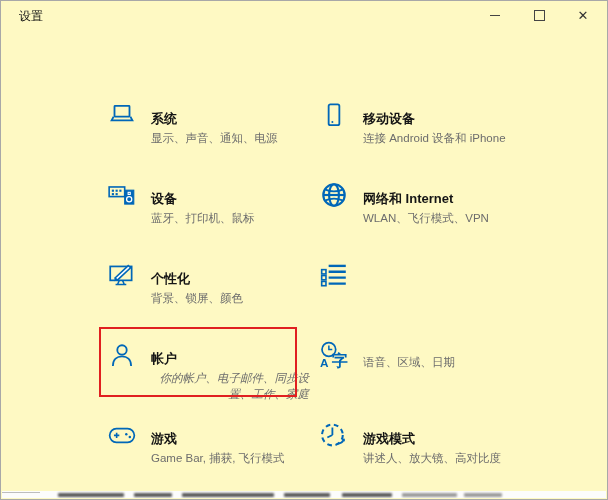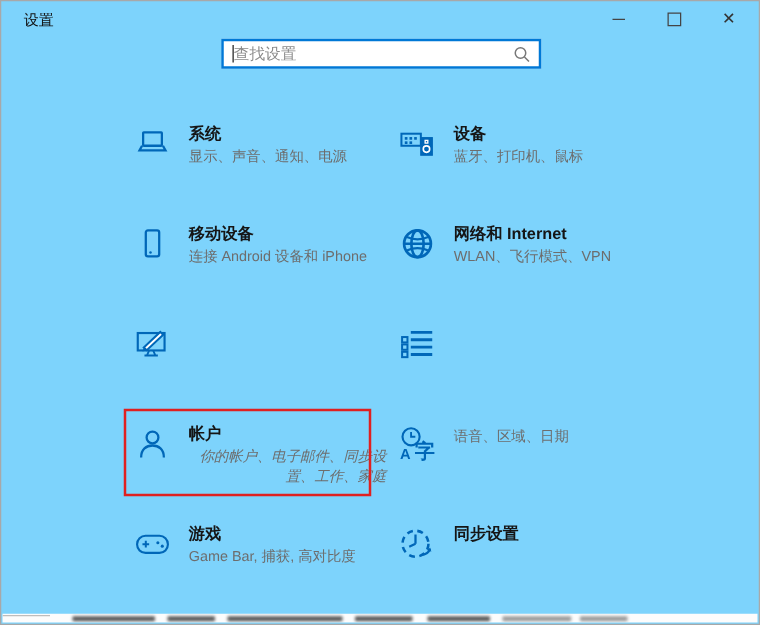--- a/index.html
+++ b/index.html
@@ -2,21 +2,21 @@
 <html><head>
 <meta charset="utf-8">
 <style>
   html,body { margin:0; padding:0; background:#fff; }
   body {
     width:608px; height:500px; position:relative; overflow:hidden;
     font-family:"Liberation Sans","DejaVu Sans",sans-serif;
     -webkit-font-smoothing:antialiased;
   }
   .window {
-    position:absolute; inset:0; background:#7dd3fc;
+    position:absolute; inset:0; background:#fef9c3;
     border:1px solid #a8a8a8; box-sizing:border-box;
   }
   
   .titlebar { position:absolute; top:0; left:0; right:0; height:28px; }
   .app-title {
     position:absolute; left:18px; top:7px; font-size:12px; color:#111;
   }
   .caption-buttons { position:absolute; right:2px; top:0; height:28px; display:flex; }
   .caption-btn {
     width:44px; height:28px; display:flex; align-items:center; justify-content:center;
@@ -44,21 +44,21 @@
   }
   .search-glass { position:absolute; right:7px; top:4px; width:13px; height:13px; }
   
   .tiles-grid {
     position:absolute; left:106px; top:88px;
     display:grid; grid-template-columns:212px 212px; grid-auto-rows:80px;
   }
   .tile { position:relative; display:flex; align-items:flex-start; padding-top:10px; box-sizing:border-box; cursor:default; }
   .tile-icon { width:30px; height:30px; flex:0 0 30px; margin-right:14px; margin-top:1px; }
   .tile-icon svg { width:30px; height:30px; display:block; }
-  .tile-text { display:flex; flex-direction:column; max-width:160px; }
+  .tile-text { display:flex; flex-direction:column; max-width:160px;margin-top:12px; }
   .tile-title { font-size:13px; font-weight:700; color:#151515; line-height:16px; }
   .tile-subtitle { font-size:11.5px; color:#6d6d6d; line-height:16px; margin-top:3px;text-align:right; }
   .highlight-box {
     position:absolute; left:-8px; top:-2px; width:194px; height:66px;
     border:2px solid var(--hl,#e02020); pointer-events:none;
   }
   
   .bottom-strip { position:absolute; left:1px; right:1px; bottom:1px; height:7px; background:#fcfcfc; overflow:hidden; }
   .bottom-strip .seg { position:absolute; top:2px; height:4px; background:#5a5a5a; filter:blur(1.2px); border-radius:1px; }
   .bottom-strip .seg-light { background:#9a9a9a; }
@@ -78,40 +78,44 @@
         </div>
       <div class="caption-btn">
           <span class="glyph-max"></span>
         </div>
       <div class="caption-btn">
           <span class="glyph-close">✕</span>
         </div>
     </div>
   </div>
 
-  <div class="search-wrap">
-    <input class="search-input" type="text" placeholder="查找设置" style="">
-    <span class="search-caret"></span>
-    <svg class="search-glass" viewBox="0 0 13 13">
-      <circle cx="5.4" cy="5.4" r="4.2" fill="none" stroke="#777" stroke-width="1.2"></circle>
-      <line x1="8.6" y1="8.6" x2="12.2" y2="12.2" stroke="#777" stroke-width="1.2"></line>
-    </svg>
-  </div>
 
   <div class="tiles-grid">
       <div class="tile">
     <span class="tile-icon">
           <svg viewBox="0 0 28 28">
             <rect class="ic" x="7" y="5.5" width="14" height="10" rx="0.5" stroke-width="1.7"></rect>
             <path class="ic" d="M6.2 15.5 L4.3 19 H23.7 L21.8 15.5" stroke-width="1.7"></path>
           </svg>
         </span>
     <span class="tile-text">
       <span class="tile-title">系统</span>
       <span class="tile-subtitle">显示、声音、通知、电源</span>
+    </span>
+  </div>
+      <div class="tile">
+    <span class="tile-icon">
+          <svg viewBox="0 0 28 28">
+            <rect class="ic" x="9" y="4" width="10" height="19.5" rx="1.6" stroke-width="1.7"></rect>
+            <circle cx="12.5" cy="20.5" r="0.95" fill="#0067b8"></circle>
+          </svg>
+        </span>
+    <span class="tile-text">
+      <span class="tile-title">移动设备</span>
+      <span class="tile-subtitle">连接 Android 设备和 iPhone</span>
     </span>
   </div>
       <div class="tile">
     <span class="tile-icon">
           <svg viewBox="0 0 28 28">
             <rect class="ic" x="2" y="6.5" width="14.5" height="9" stroke-width="1.5"></rect>
             <rect x="4.5" y="9" width="2" height="2" fill="#0067b8"></rect>
             <rect x="8" y="9" width="2" height="2" fill="#0067b8"></rect>
             <rect x="11.5" y="9" width="2" height="2" fill="#0067b8"></rect>
             <rect x="4.5" y="12.2" width="2" height="2" fill="#0067b8"></rect>
@@ -122,52 +126,44 @@
           </svg>
         </span>
     <span class="tile-text">
       <span class="tile-title">设备</span>
       <span class="tile-subtitle">蓝牙、打印机、鼠标</span>
     </span>
   </div>
       <div class="tile">
     <span class="tile-icon">
           <svg viewBox="0 0 28 28">
-            <rect class="ic" x="9" y="4" width="10" height="19.5" rx="1.6" stroke-width="1.7"></rect>
-            <circle cx="12.5" cy="20.5" r="0.95" fill="#0067b8"></circle>
-          </svg>
-        </span>
-    <span class="tile-text">
-      <span class="tile-title">移动设备</span>
-      <span class="tile-subtitle">连接 Android 设备和 iPhone</span>
-    </span>
-  </div>
-      <div class="tile">
-    <span class="tile-icon">
-          <svg viewBox="0 0 28 28">
             <circle class="ic" cx="14" cy="14" r="10" stroke-width="2"></circle>
             <ellipse class="ic" cx="14" cy="14" rx="4.6" ry="10" stroke-width="2"></ellipse>
             <path class="ic" d="M4 14 h20" stroke-width="2"></path>
             <path class="ic" d="M6 9 q8 3.4 16 0 M6 19 q8 -3.4 16 0" stroke-width="1.6"></path>
           </svg>
         </span>
     <span class="tile-text">
       <span class="tile-title">网络和 Internet</span>
       <span class="tile-subtitle">WLAN、飞行模式、VPN</span>
     </span>
   </div>
       <div class="tile">
     <span class="tile-icon">
           <svg viewBox="0 0 28 28">
             <rect class="ic" x="3" y="6" width="20" height="13" stroke-width="1.6"></rect>
             <path class="ic" d="M11.5 19 l-1.6 3.6 M14.5 19 l1.6 3.6 M8 22.8 h10" stroke-width="1.4"></path>
             <path d="M7.5 16.8 L19.8 5.2 L22 7.2 L9.7 18.8 Z" fill="#fff" stroke="#0067b8" stroke-width="1.5"></path>
             <path d="M7.5 16.8 L9.7 18.8 L6.5 19.8 Z" fill="#0067b8"></path>
           </svg>
         </span>
+    <span class="tile-text">
+      <span class="tile-title">个性化</span>
+      <span class="tile-subtitle">背景、锁屏、颜色</span>
+    </span>
   </div>
       <div class="tile">
     <span class="tile-icon">
           <svg viewBox="0 0 28 28">
             <path class="ic" d="M9 5.5 h16" stroke-width="2.2"></path>
             <path class="ic" d="M9 11 h16 M9 16.5 h16 M9 22 h16" stroke-width="2.2"></path>
             <rect class="ic" x="2.5" y="9" width="4" height="4" stroke-width="1.5"></rect>
             <rect class="ic" x="2.5" y="14.5" width="4" height="4" stroke-width="1.5"></rect>
             <rect class="ic" x="2.5" y="20" width="4" height="4" stroke-width="1.5"></rect>
           </svg>
@@ -203,34 +199,35 @@
     <span class="tile-icon">
           <svg viewBox="0 0 28 28">
             <rect class="ic" x="2.5" y="8" width="23" height="12.8" rx="6.3" stroke-width="1.6"></rect>
             <path class="ic" d="M9 11.8 v5 M6.5 14.3 h5" stroke-width="1.5"></path>
             <circle cx="18" cy="13.3" r="1.15" fill="#0067b8"></circle>
             <circle cx="21.3" cy="15.8" r="1.15" fill="#0067b8"></circle>
           </svg>
         </span>
     <span class="tile-text">
       <span class="tile-title">游戏</span>
-      <span class="tile-subtitle">Game Bar, 捕获, 高对比度</span>
+      <span class="tile-subtitle">Game Bar, 捕获, 飞行模式</span>
     </span>
   </div>
       <div class="tile">
     <span class="tile-icon">
           <svg viewBox="0 0 28 28">
             <circle class="ic" cx="12.5" cy="14" r="9.7" stroke-width="1.9" stroke-dasharray="4.4 3.4"></circle>
             <path class="ic" d="M12.5 14 V7 M12.5 14 L7.8 16.3" stroke-width="1.7"></path>
             <path class="ic" d="M16.5 22.5 Q22 22 23.3 17.8" stroke-width="1.7"></path>
             <path d="M20.9 18.6 L23.6 17 L24.3 20 Z" fill="#0067b8"></path>
           </svg>
         </span>
     <span class="tile-text">
-      <span class="tile-title">同步设置</span>
+      <span class="tile-title">游戏模式</span>
+      <span class="tile-subtitle">讲述人、放大镜、高对比度</span>
     </span>
   </div>
     </div>
 
   <div class="bottom-strip">
     <div class="line"></div>
     <div class="seg" style="left:56px;width:66px;"></div>
     <div class="seg" style="left:132px;width:38px;"></div>
     <div class="seg" style="left:180px;width:92px;"></div>
     <div class="seg" style="left:282px;width:46px;"></div>

